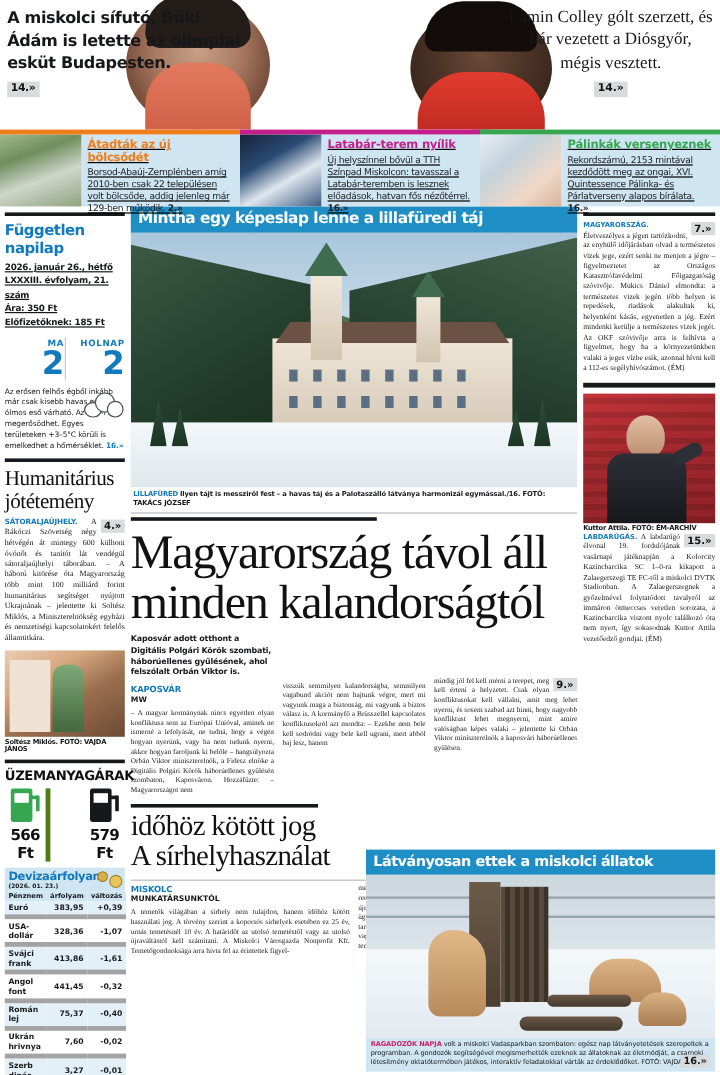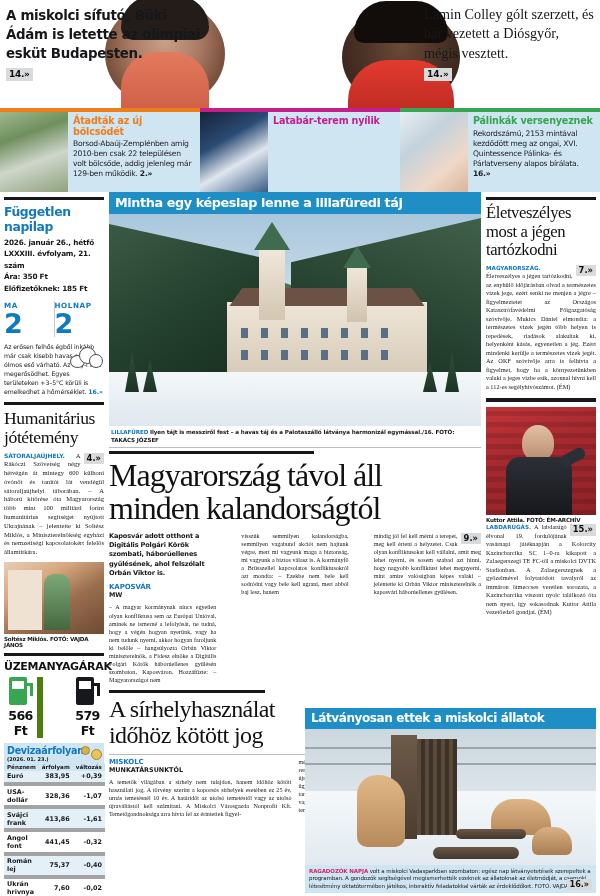--- a/index.html
+++ b/index.html
@@ -16,21 +16,21 @@
   .hdr-left {
     position:absolute; left:6px; top:6px; width:200px;
     font-family:"DejaVu Sans", sans-serif; font-weight:bold;
     font-size:13.4px; line-height:1.42; color:#16171a; letter-spacing:-0.3px;
   }
   .hdr-left .pg {
     display:inline-block; background:#d9dadc; color:#111; font-size:9px;
     padding:0 3px; margin-top:5px; font-weight:bold;
   }
   .hdr-right {
-    position:absolute; right:6px; top:5px; width:170px; text-align:left;
+    position:absolute; right:6px; top:5px; width:170px; text-align:center;
     font-family:"Liberation Serif", serif; font-size:14.2px; line-height:1.37;
     color:#17181b;
   }
   .hdr-right .pg {
     display:inline-block; background:#d9dadc; color:#111; font-size:9px;
     padding:0 3px; margin-top:4px; font-family:"DejaVu Sans",sans-serif; font-weight:bold;
   }
   .masthead {
     position:absolute; left:50%; top:4px; transform:translateX(-50%);
     text-align:center; width:330px;
@@ -53,21 +53,21 @@
   .face-l .hair{ position:absolute; left:16px; top:-4px; width:88px; height:44px;
     background:#231c18; border-radius:44px 44px 18px 18px; }
   .face-r { right:140px; top:6px; width:118px; height:102px;
     background:radial-gradient(ellipse at 50% 40%, #6b4a37 0%, #4c3327 45%, #2e1d15 100%); }
   .face-r:after{ content:""; position:absolute; left:6px; top:54px; width:106px; height:54px;
     background:linear-gradient(#e23b2f,#bd2a21); border-radius:40px 40px 0 0; }
   .face-r .hair{ position:absolute; left:12px; top:-5px; width:94px; height:42px;
     background:#120d0a; border-radius:46px 46px 14px 14px; }
 
   
-  .promos { display:flex; width:600px; height:84px; }
+  .promos { display:flex; width:600px; height:64px;text-decoration:underline; }
   .promo { position:relative; flex:1 1 0; display:flex; }
   .promo .bar { position:absolute; left:0; top:0; right:0; height:4px; }
   .promo .thumb { width:68px; flex:0 0 68px; margin-top:4px; }
   .promo .txt { flex:1 1 auto; background:#cfe5f2; margin-top:4px; padding:4px 5px 3px 5px; }
   .promo h3 { font-family:"DejaVu Sans",sans-serif; font-weight:bold; font-size:9.6px;
     line-height:1.1; margin-bottom:2px; letter-spacing:-0.2px; }
   .promo p { font-family:"DejaVu Sans",sans-serif; font-size:7.6px; line-height:1.32;
     color:#1c1d20; letter-spacing:-0.25px; }
   .promo .pg { font-weight:bold; }
   .p1 .bar{ background:#ef7d1a; } .p1 h3{ color:#ef7d1a; }
@@ -82,22 +82,22 @@
   .col-left { width:100px; flex:0 0 100px; }
   .col-mid  { flex:1 1 auto; }
   .col-right{ width:110px; flex:0 0 110px; }
   .rule-thick { border-top:3px solid #17181b; margin:5px 0 4px; }
   .rule-thin { border-top:1px solid #b9bcc0; margin:3px 0; }
 
   
   .indep { font-family:"DejaVu Sans",sans-serif; font-weight:bold; font-size:12.4px;
     color:#1179bd; letter-spacing:-0.4px; margin-bottom:3px; }
   .meta { font-family:"DejaVu Sans",sans-serif; font-size:7.3px; font-weight:bold;
-    line-height:1.56; color:#17181b; letter-spacing:-0.2px; }
-  .wx { display:flex; margin-top:7px; text-align:left; }
+    line-height:1.56; color:#17181b; letter-spacing:-0.2px;text-decoration:underline; }
+  .wx { display:flex; margin-top:7px; text-align:right; }
   .wx .cell { flex:1 1 0; }
   .wx .cell + .cell { border-left:1px solid #c6c9cd; }
   .wx .lbl { font-family:"DejaVu Sans",sans-serif; font-weight:bold; font-size:7.2px;
     color:#1179bd; letter-spacing:0.6px; }
   .wx .deg { font-family:"DejaVu Sans",sans-serif; font-weight:bold; font-size:27px;
     color:#1179bd; line-height:1.02; }
   .wxtxt { position:relative; margin-top:6px; font-family:"DejaVu Sans",sans-serif;
     font-size:6.2px; line-height:1.45; color:#17181b; letter-spacing:-0.1px; }
   .wxtxt .pg { color:#1179bd; font-weight:bold; }
   .cloud { position:absolute; right:0; top:4px; width:34px; height:22px; }
@@ -120,21 +120,21 @@
   .photo-small .p1 { position:absolute; left:4px; top:8px; width:34px; height:60px; background:#f0e2d2; }
   .photo-small .p2 { position:absolute; left:40px; top:12px; width:26px; height:56px;
     background:linear-gradient(#7ea878,#45683f); border-radius:10px 10px 0 0; }
   .capsmall { font-family:"DejaVu Sans",sans-serif; font-size:5.6px; font-weight:bold;
     margin-top:2px; color:#17181b; letter-spacing:-0.2px; }
 
   .fuel-title { font-family:"DejaVu Sans",sans-serif; font-weight:bold; font-size:11px;
     letter-spacing:-0.3px; color:#111; text-align:center; margin:3px 0 4px; }
   .fuel-row { display:flex; text-align:center; }
   .fuel-col { flex:1 1 0; }
-  .fuel-col + .fuel-col { border-left:6px solid #4d7c0f;padding-left:28px; }
+  .fuel-col + .fuel-col { border-left:4px solid #4d7c0f;padding-left:28px; }
   .pump { width:24px; height:28px; margin:0 auto 3px; position:relative; }
   .pump .bd { position:absolute; left:0; top:0; width:18px; height:28px; border-radius:2px; }
   .pump .win { position:absolute; left:3px; top:4px; width:12px; height:8px; background:#fff; }
   .pump .nz { position:absolute; left:17px; top:6px; width:6px; height:3px; }
   .pump .nz2{ position:absolute; left:21px; top:6px; width:3px; height:13px; }
   .g .bd,.g .nz,.g .nz2 { background:#36a650; }
   .d .bd,.d .nz,.d .nz2 { background:#17181b; }
   .fuel-price { font-family:"DejaVu Sans",sans-serif; font-weight:bold; font-size:12.6px;
     letter-spacing:-0.6px; color:#111; }
 
@@ -188,29 +188,29 @@
     background:linear-gradient(#2f4f38,#1b3423); clip-path:polygon(50% 0,100% 100%,0 100%); }
 
   .caption { background:#fff; padding:3px 2px 0; font-family:"DejaVu Sans",sans-serif;
     font-size:5.6px; line-height:1.35; color:#17181b; letter-spacing:-0.1px; }
   .caption .loc { color:#1179bd; font-weight:bold; }
   .caption b { font-weight:bold; }
 
   .kicker { font-family:"DejaVu Sans",sans-serif; font-weight:bold; font-size:11.4px;
     letter-spacing:-0.4px; color:#17181b; margin-bottom:3px; }
   .kicker .blue { color:#1179bd; }
-  .bighead { font-family:"Liberation Serif",serif; font-size:32px; line-height:1.04;
+  .bighead { font-family:"Liberation Serif",serif; font-size:40px; line-height:1.04;
     color:#111; letter-spacing:-1px; margin:4px 0 6px; }
   .lead { font-family:"DejaVu Sans",sans-serif; font-weight:bold; font-size:6.6px;
     line-height:1.42; color:#17181b; letter-spacing:-0.15px; }
   .byloc { font-family:"DejaVu Sans",sans-serif; font-weight:bold; font-size:7px;
     color:#1179bd; margin-top:5px; letter-spacing:-0.1px; }
   .byline { font-family:"DejaVu Sans",sans-serif; font-weight:bold; font-size:6.4px;
     color:#17181b; margin-bottom:4px; }
-  .cols3 { display:flex; gap:25px; }
+  .cols3 { display:flex; gap:7px;align-items:center; }
   .cols3 > div { flex:1 1 0; }
 
   .midhead { font-family:"Liberation Serif",serif; font-size:24px; line-height:1.07;
     color:#111; letter-spacing:-0.6px; margin:3px 0 5px; }
 
   
   .rt-title { font-family:"Liberation Serif",serif; font-size:16.6px; line-height:1.12;
     color:#111; letter-spacing:-0.4px; margin:3px 0 4px; }
   .rt-body { font-family:"Liberation Serif",serif; font-size:6.3px; line-height:1.35;
     text-align:justify; color:#17181b; }
@@ -286,20 +286,22 @@
         <h3>Átadták az új bölcsődét</h3>
         <p><span>Borsod-Abaúj-Zemplénben amíg 2010-ben csak 22 településen volt bölcsőde, addig jelenleg már 129-ben működik.</span>
            <span class="pg">2.»</span></p>
       </div>
     </div>
     <div class="promo p2">
       <div class="bar"></div>
       <div class="thumb th2"></div>
       <div class="txt">
         <h3>Latabár-terem nyílik</h3>
+        <p><span>Új helyszínnel bővül a TTH Színpad Miskolcon: tavasszal a Latabár-teremben is lesznek előadások, hatvan fős nézőtérrel.</span>
+           <span class="pg">16.»</span></p>
       </div>
     </div>
     <div class="promo p3">
       <div class="bar"></div>
       <div class="thumb th3"></div>
       <div class="txt">
         <h3>Pálinkák versenyeznek</h3>
         <p><span>Rekordszámú, 2153 mintával kezdődött meg az ongai, XVI. Quintessence Pálinka- és Párlatverseny alapos bírálata.</span>
            <span class="pg">16.»</span></p>
       </div>
@@ -506,42 +508,41 @@
           <div class="artbody" style="font-size:6.1px">
             <span class="pgbox">9.»</span>
             <span>mindig jól fel kell mérni a terepet, meg kell érteni a helyzetet. Csak olyan konfliktusokat kell vállalni, amit meg lehet nyerni, és sosem szabad azt hinni, hogy nagyobb konfliktust lehet megnyerni, mint amire valóságban képes valaki – jelentette ki Orbán Viktor miniszterelnök a kaposvári háborúellenes gyűlésen.</span>
           </div>
         </div>
       </div>
 
       <div style="border-top:3px solid #17181b;width:42%;margin:6px 0 4px"></div>
 
       <div class="midhead">
+        <div>időhöz kötött jog</div>
         <div>A sírhelyhasználat</div>
-        <div>időhöz kötött jog</div>
       </div>
       <div class="rule-thin"></div>
       <div style="display:flex;gap:7px">
         <div style="flex:1 1 0">
           <div class="byloc" style="margin-top:0">MISKOLC</div>
           <div class="byline">MUNKATÁRSUNKTÓL</div>
           <div class="artbody" style="font-size:6.1px">A temetők világában a sírhely nem tulajdon, hanem időhöz kötött használati jog. A törvény szerint a koporsós sírhelyek esetében ez 25 év, urnás temetésnél 10 év. A határidőt az utolsó temetéstől vagy az utolsó újraváltástól kell számítani. A Miskolci Városgazda Nonprofit Kft. Temetőgondnoksága arra hívta fel az érintettek figyel-</div>
         </div>
         <div style="flex:1 1 0">
           <div class="artbody" style="font-size:6.1px">
             <span class="pgbox">3.»</span>
             <span>mét, hogy számos, évtizedekkel ezelőtt megváltott sírhely rendelkezési joga jár le. Ezeket – a jogfolytonosság érdekében – újra meg kell váltani. Sokan csak akkor szembesülnek ezzel, amikor ügyintézés során kiderül, hogy a sírhely papíron már nem a családhoz tartozik. Ha a megváltási idő lejár, a sírhely és a rajta álló emlékmű – vagyis a sírkő, kopjafa, síremlék – feletti rendelkezési jog visszaszáll a temető tulajdonosára.</span>
           </div>
         </div>
       </div>
     </div>
 
     <div class="col-right">
       <div class="rule-thick"></div>
-      <div class="rt-title">Életveszélyes most a jégen tartózkodni</div>
       <div class="rt-body">
         <span class="pgbox">7.»</span>
         <span class="loc">MAGYARORSZÁG.</span>
         <span>Életveszélyes a jégen tartózkodni, az enyhülő időjárásban olvad a természetes vizek jege, ezért senki ne menjen a jégre – figyelmeztetet az Országos Katasztrófavédelmi Főigazgatóság szóvivője. Mukics Dániel elmondta: a természetes vizek jegén több helyen is repedések, riadások alakultak ki, helyenként kásás, egyenetlen a jég. Ezért mindenki kerülje a természetes vizek jegét. Az OKF szóvivője arra is felhívta a figyelmet, hogy ha a környezetünkben valaki a jeges vízbe esik, azonnal hívni kell a 112-es segélyhívószámot. (ÉM)</span>
       </div>
 
       <div style="border-top:4px solid #17181b;margin:7px 0 5px"></div>
 
       <div class="photo-kuttor">
         <div class="seats"></div>

